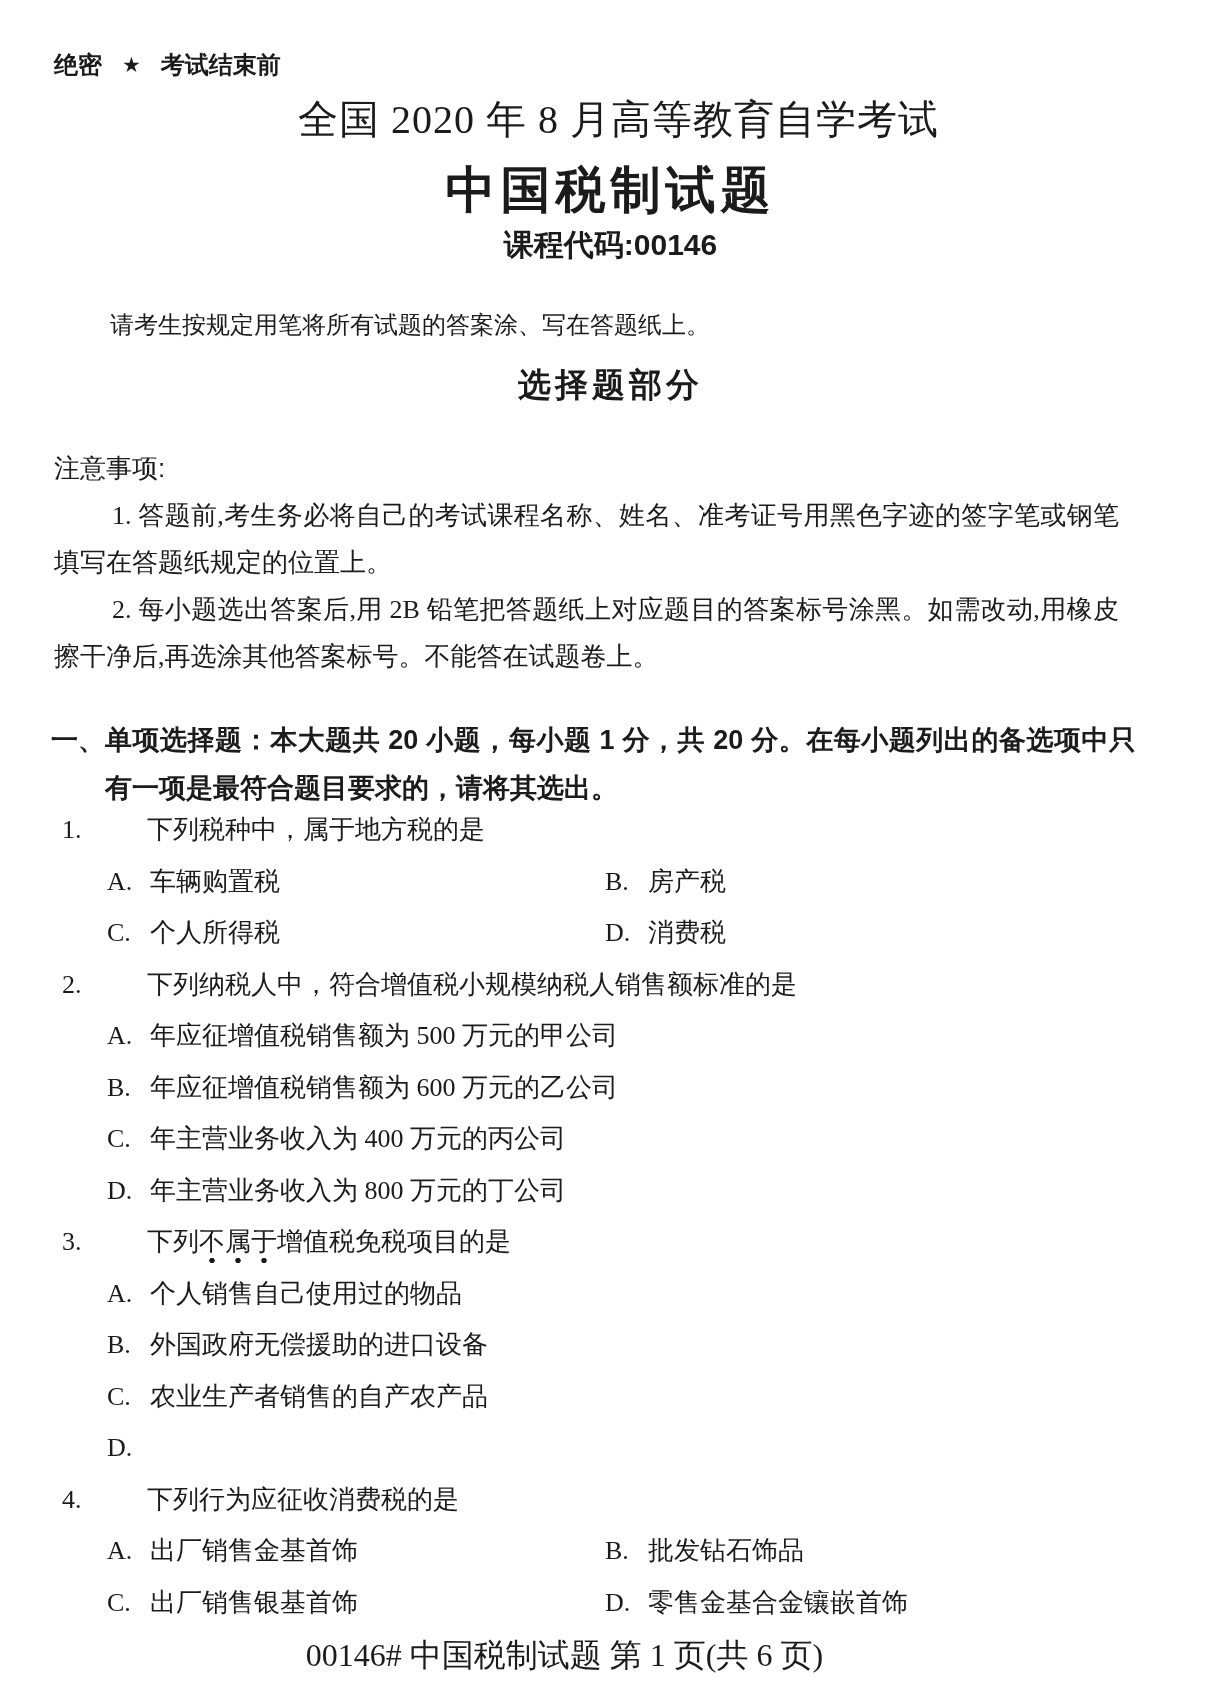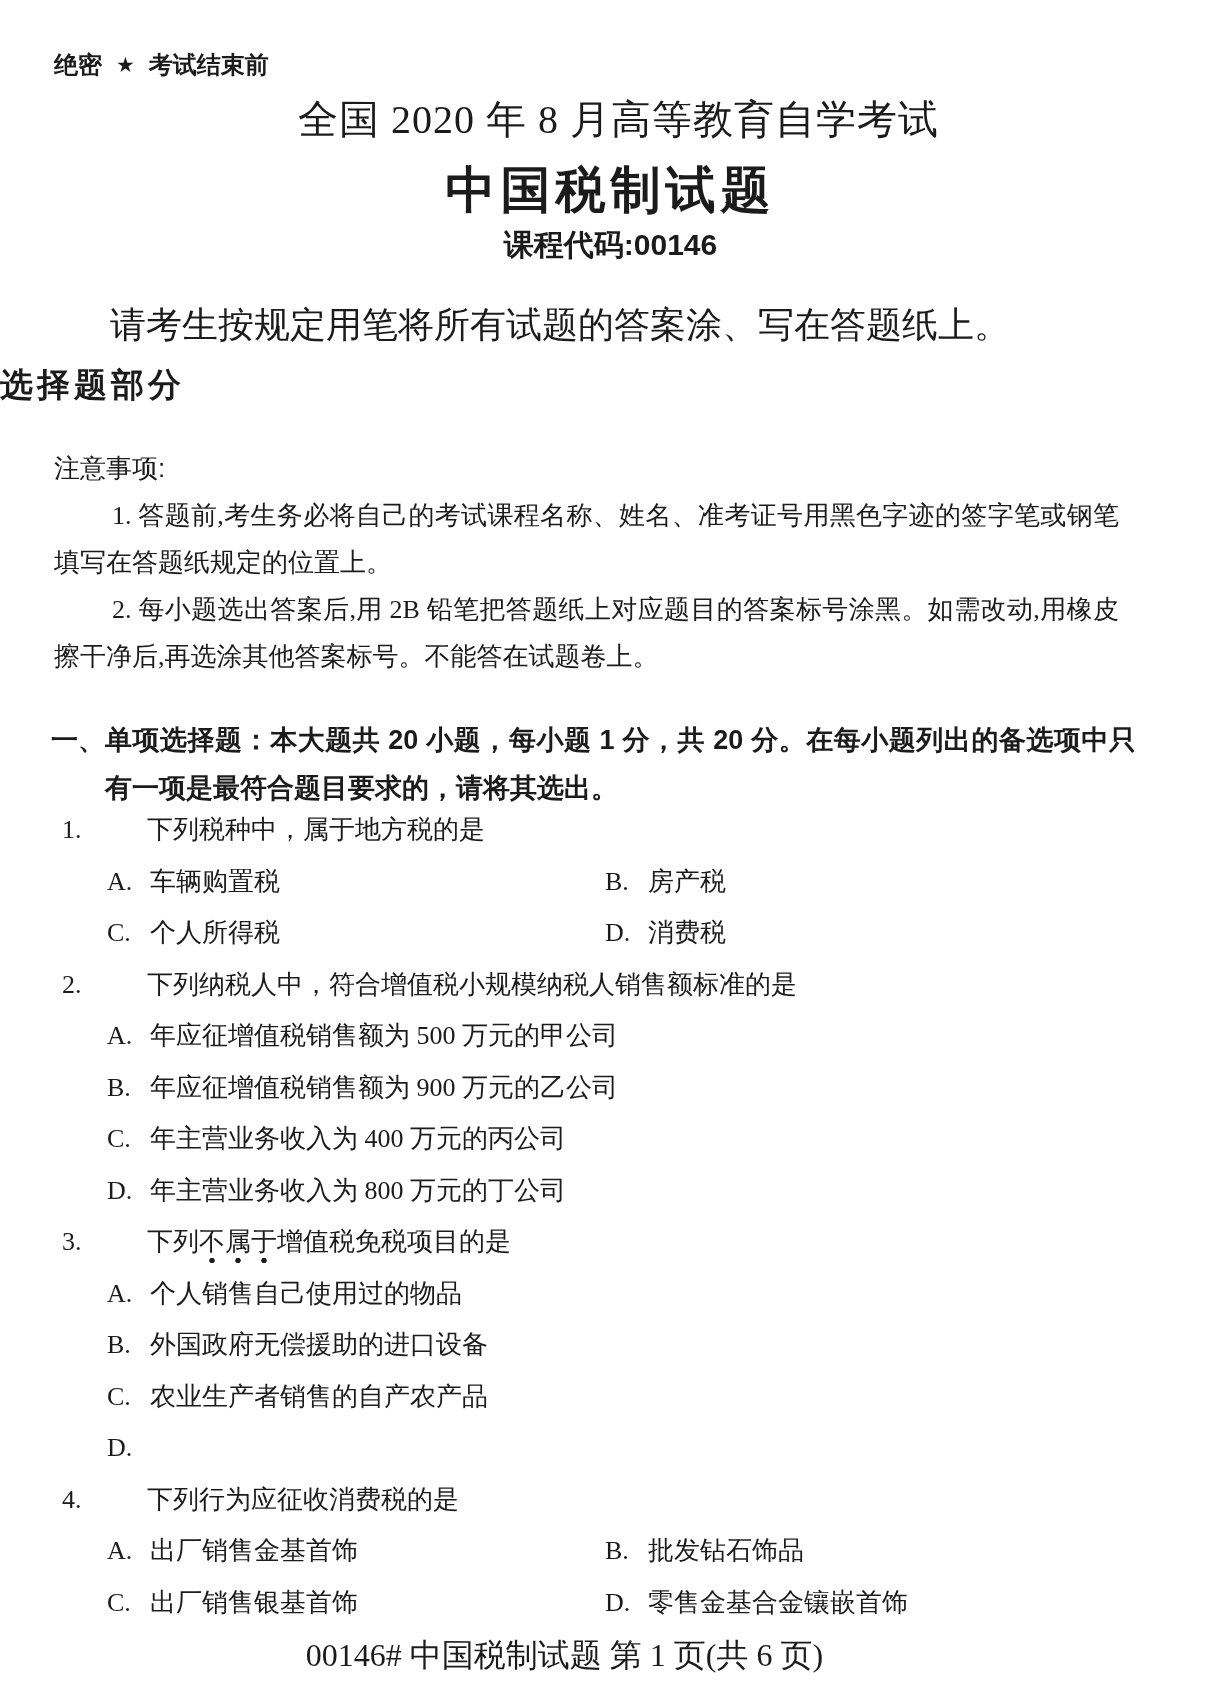--- a/index.html
+++ b/index.html
@@ -11,21 +11,21 @@
     color:#1b1b1b;
     font-family:"Liberation Serif","DejaVu Serif",serif;
     overflow:hidden;
   }
 
   
   .secrecy {
     position:absolute; left:54px; top:50px;
     font-family:"Liberation Sans","DejaVu Sans",sans-serif;
     font-weight:700; font-size:24px; line-height:30px;
-    display:flex; align-items:center; gap:14px;
+    display:flex; align-items:center; gap:20px;
   }
   .secrecy .star { font-size:21px; }
 
   
   .exam-title {
     position:absolute; left:16px; right:0; top:97px;
     text-align:center; font-size:40px; line-height:46px; font-weight:400;
     letter-spacing:1px;
   }
   .subject-title {
@@ -37,24 +37,25 @@
   .course-code {
     position:absolute; left:0; right:0; top:228px;
     text-align:center;
     font-family:"Liberation Sans","DejaVu Sans",sans-serif;
     font-weight:700; font-size:30px; line-height:34px;
   }
 
   .notice {
     position:absolute; left:110px; top:308px;
     font-family:"Liberation Sans","DejaVu Sans",sans-serif;
-    font-weight:500; font-size:36px; line-height:34px;
+    font-weight:500; font-size:24px; line-height:34px;
   }
   .part-title {
     position:absolute; left:0; right:0; top:363px;
+    text-align:center;
     font-family:"Liberation Sans","DejaVu Sans",sans-serif;
     font-weight:700; font-size:33px; line-height:44px; letter-spacing:4px;
   }
 
   
   .notes {
     position:absolute; left:54px; top:445px; width:1065px;
     font-size:26px; line-height:47px;
   }
   .notes-heading {
@@ -166,21 +167,21 @@
         <span class="q-num">2.</span>
         <span class="q-stem">下列纳税人中，符合增值税小规模纳税人销售额标准的是</span>
       </div>
       <div class="opts">
         <div class="opt">
           <span class="opt-label">A.</span>
           <span>年应征增值税销售额为 500 万元的甲公司</span>
         </div>
         <div class="opt">
           <span class="opt-label">B.</span>
-          <span>年应征增值税销售额为 900 万元的乙公司</span>
+          <span>年应征增值税销售额为 600 万元的乙公司</span>
         </div>
         <div class="opt">
           <span class="opt-label">C.</span>
           <span>年主营业务收入为 400 万元的丙公司</span>
         </div>
         <div class="opt">
           <span class="opt-label">D.</span>
           <span>年主营业务收入为 800 万元的丁公司</span>
         </div>
       </div>

